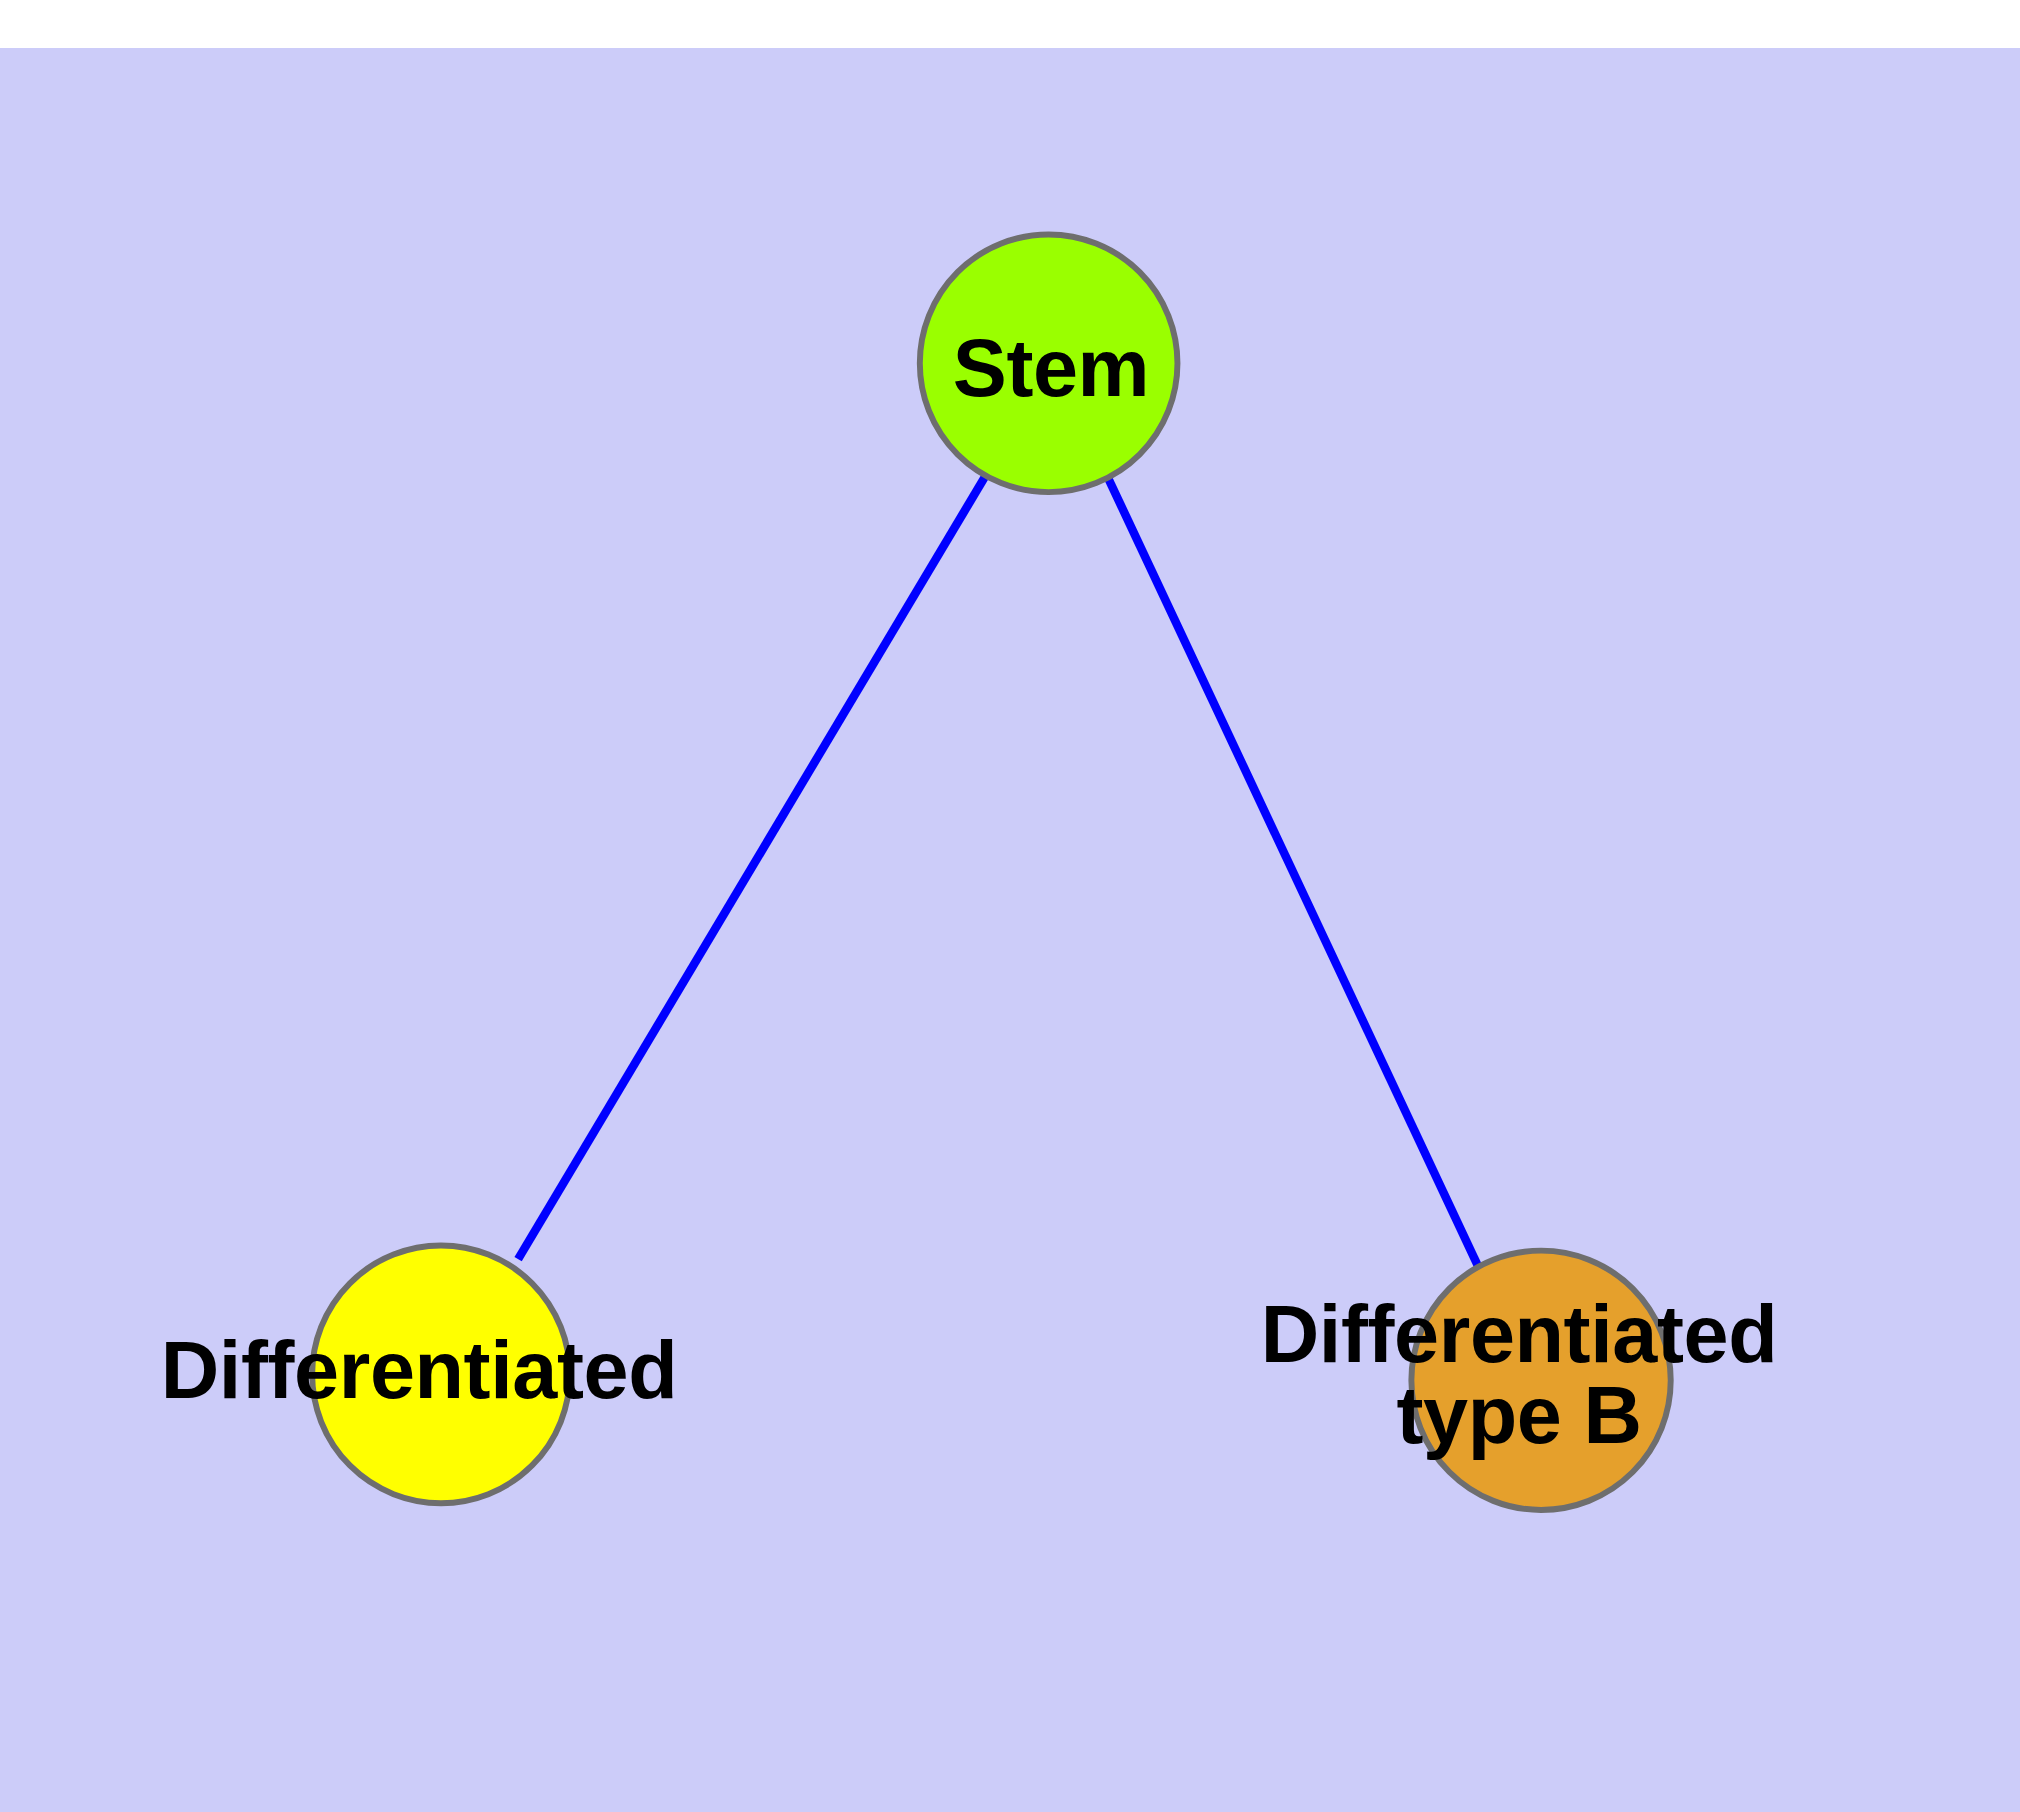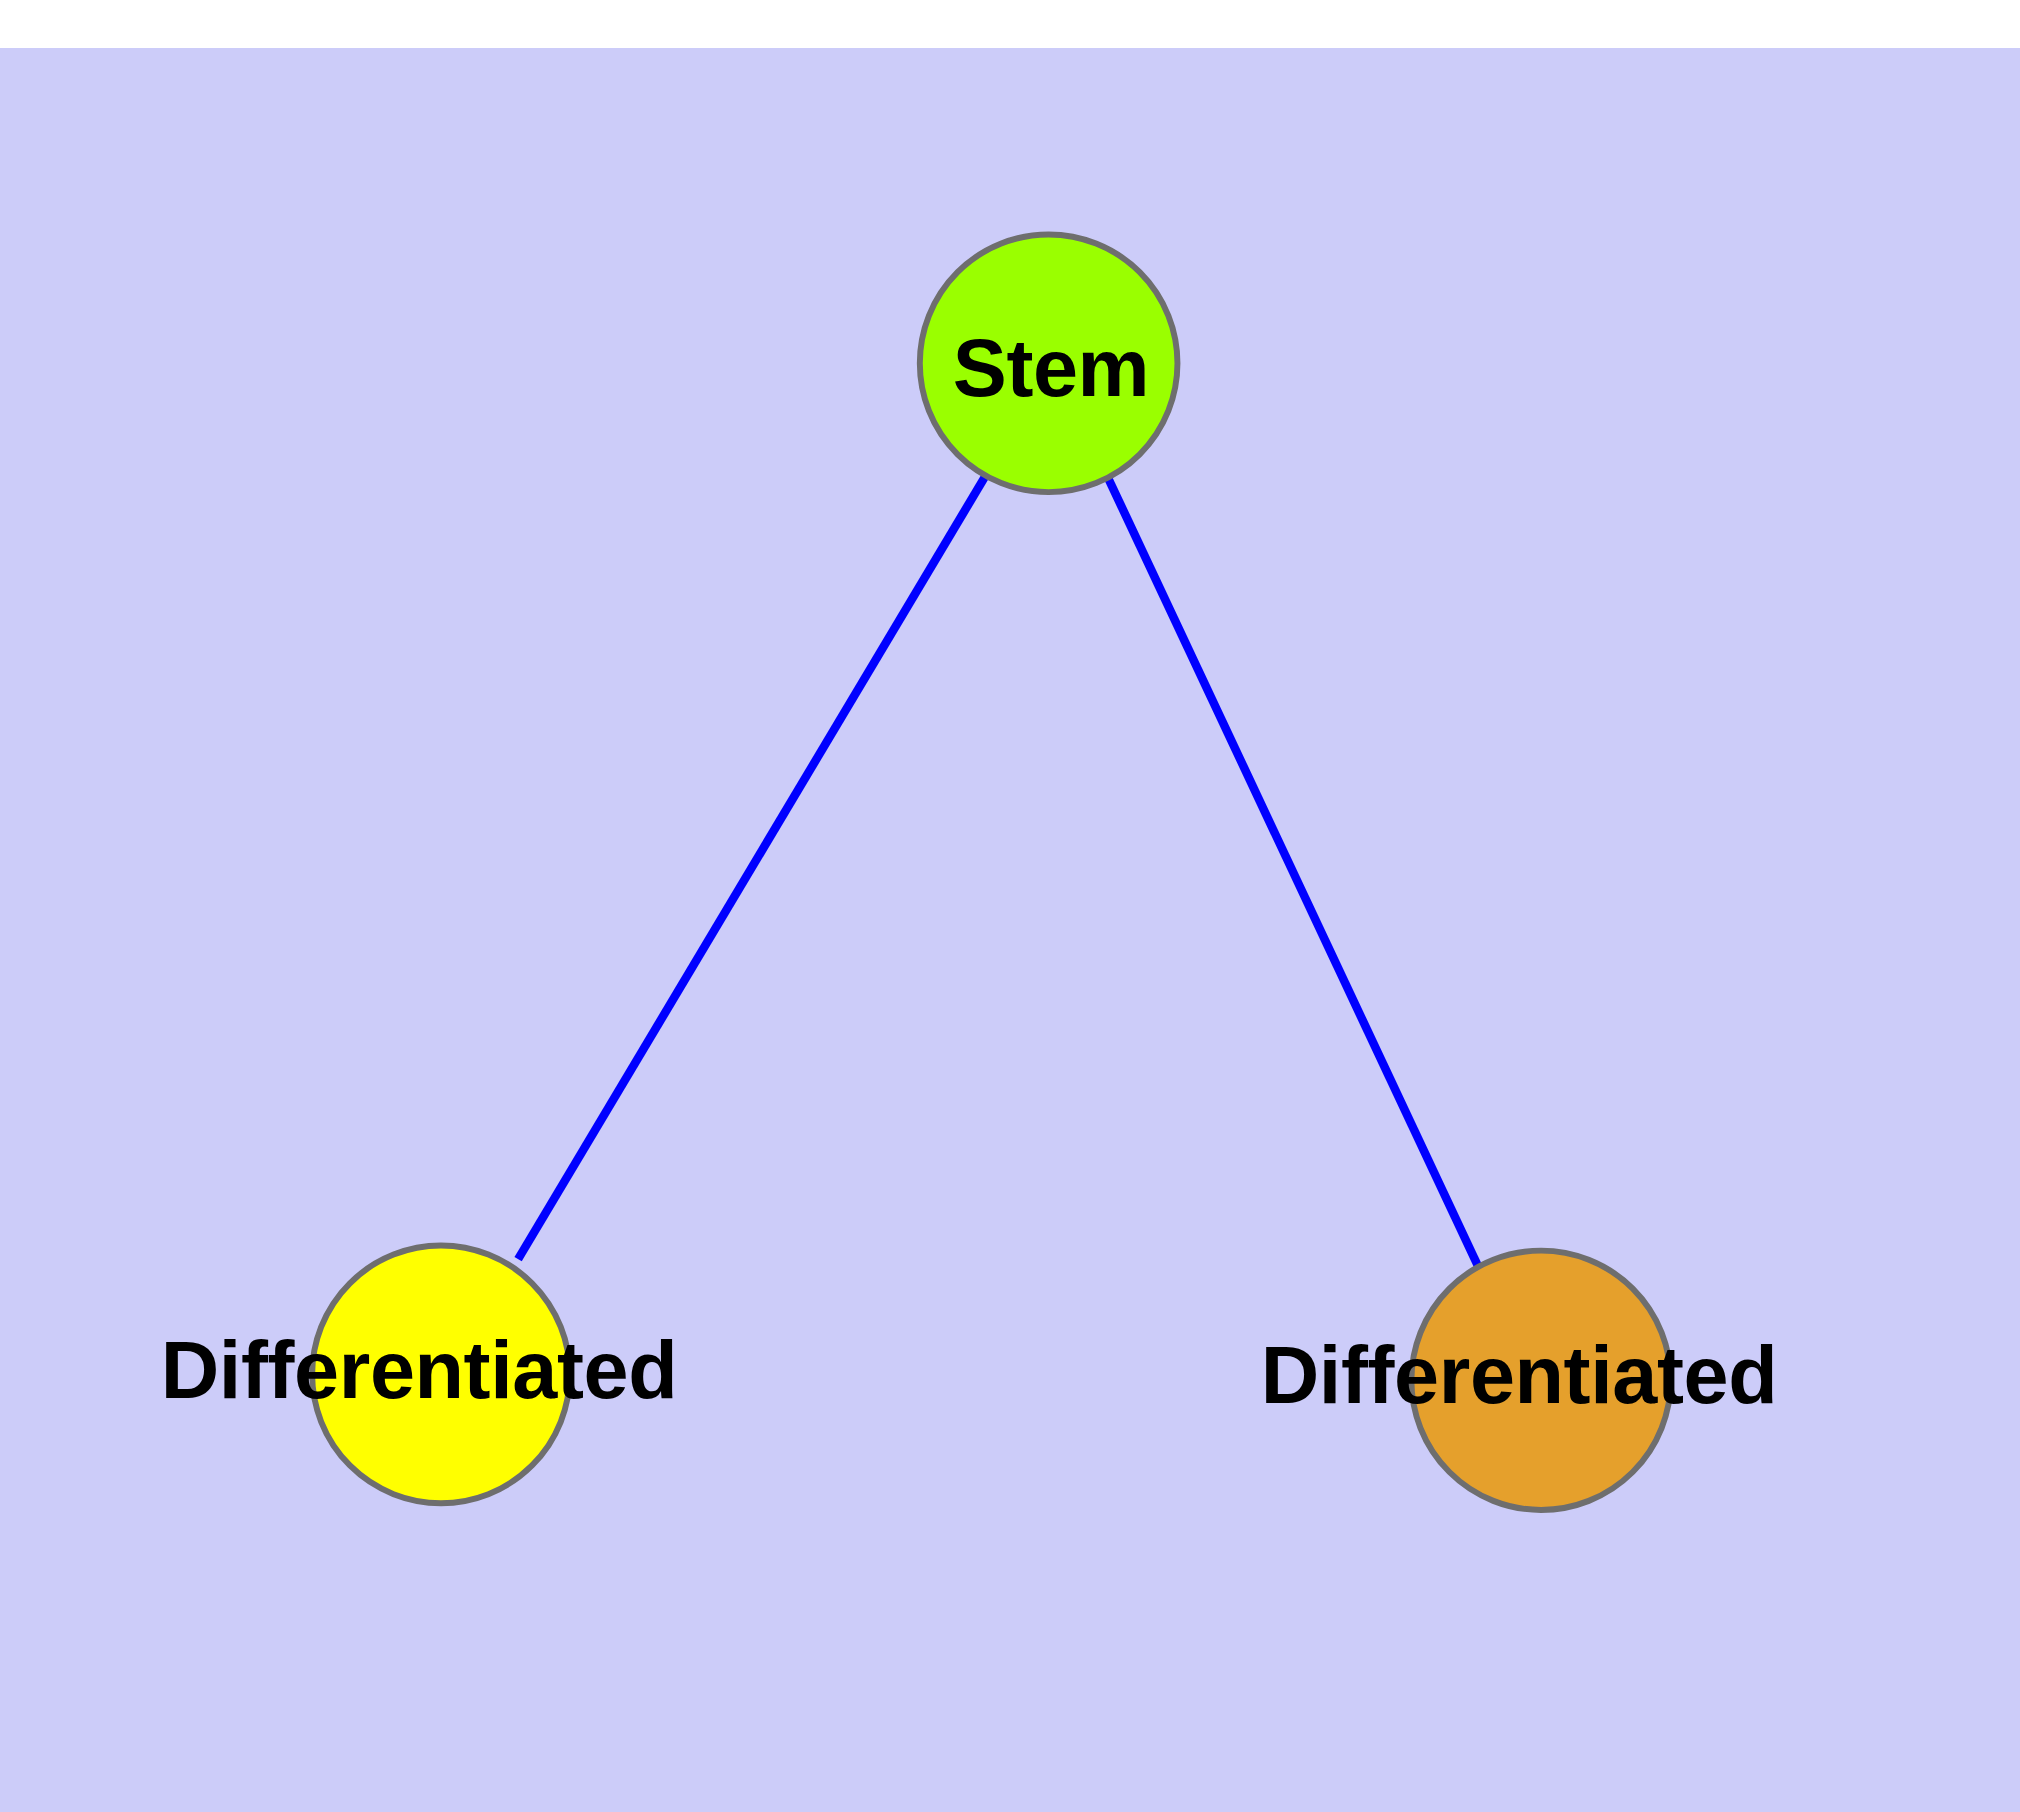--- a/index.html
+++ b/index.html
@@ -62,17 +62,17 @@
     <g id="node-layer">
         <circle cx="1237" cy="372" r="152" class="node-circle" fill="#9aff00" stroke="#6e6e6e" stroke-width="7"></circle>
         <circle cx="520" cy="1565" r="152" class="node-circle" fill="#ffff00" stroke="#6e6e6e" stroke-width="7"></circle>
         <circle cx="1818" cy="1572" r="153" class="node-circle" fill="#e5a02c" stroke="#6e6e6e" stroke-width="7"></circle>
       </g>
   </svg>
 
   <div id="label-layer">
       <div class="node-label" style="left: 1051px; top: 320px; color: rgb(0, 0, 0);"><div>Stem</div></div>
       <div class="node-label" style="left: 419px; top: 1322px; color: rgb(0, 0, 0);"><div>Differentiated</div></div>
-      <div class="node-label" style="left: 1519px; top: 1327px; color: rgb(0, 0, 0);"><div>Differentiated</div></div>
+      <div class="node-label" style="left: 1519px; top: 1327px; color: rgb(0, 0, 0);"><div>Differentiated</div><div>type B</div></div>
     </div>
 
 </div>
 
 
 </body></html>

